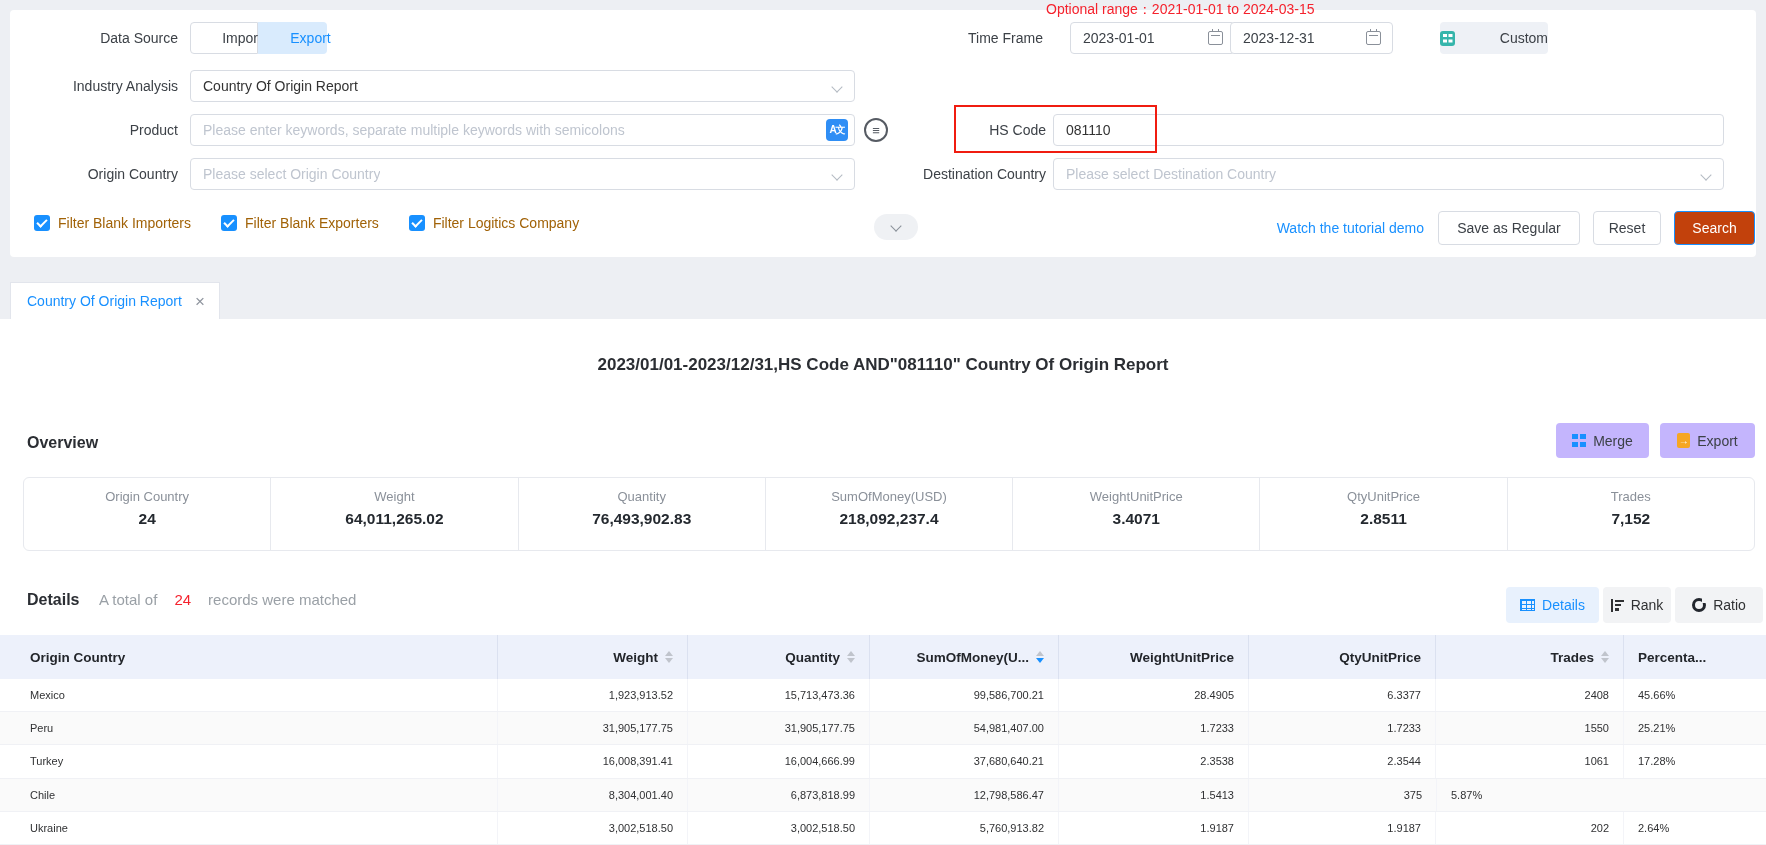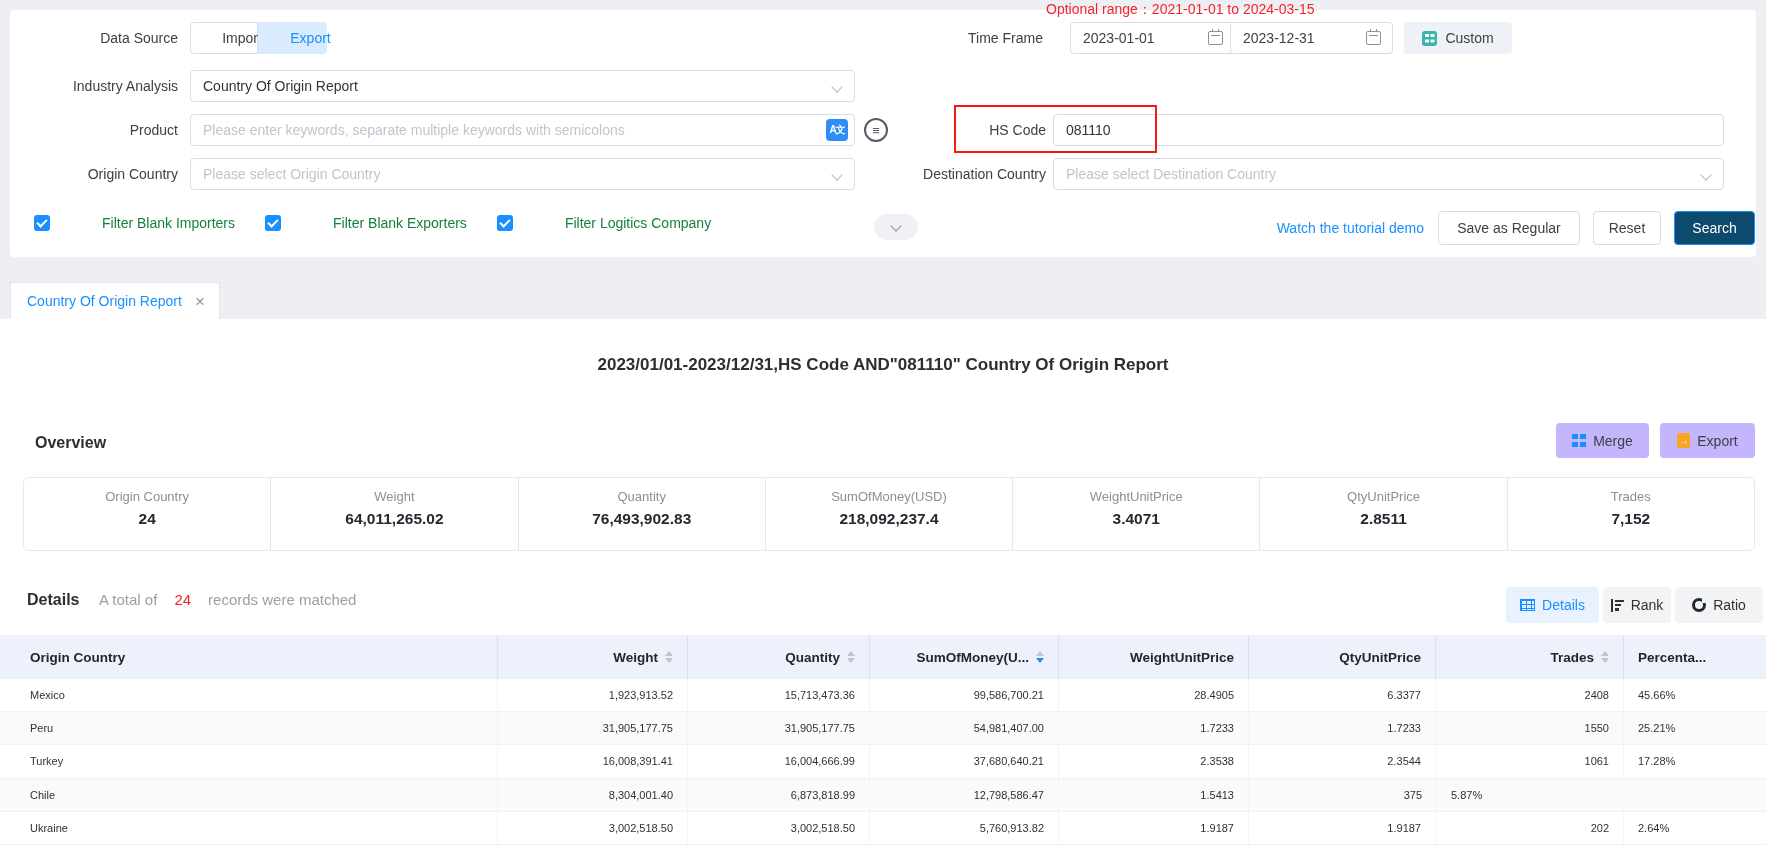--- a/index.html
+++ b/index.html
@@ -17,49 +17,49 @@
   .seg-export { left:248px; top:12px; width:69px; background:#d9ebfd; color:#1890ff; border-radius:0 4px 4px 0; }
   .sel { position:absolute; height:32px; border:1px solid #d8dce3; border-radius:4px; background:#fff; display:flex; align-items:center; padding:0 30px 0 12px; font-size:14px; color:#333; cursor:pointer; }
   .sel .ph { color:#bfc5cf; white-space:nowrap; overflow:hidden; }
   .chevron { position:absolute; right:13px; top:12px; width:8px; height:8px; border-right:1.6px solid #b4bac3; border-bottom:1.6px solid #b4bac3; transform:rotate(45deg); }
   .inp { position:absolute; height:32px; border:1px solid #d8dce3; border-radius:4px; font-size:14px; color:#333; padding:0 12px; font-family:inherit; outline:none; background:#fff; }
   .inp::placeholder { color:#bfc5cf; }
   .date-box { position:absolute; height:32px; border:1px solid #d8dce3; border-radius:4px; background:#fff; display:flex; align-items:center; justify-content:space-between; padding:0 11px 0 12px; font-size:14px; color:#3c4147; cursor:pointer; }
   .cal-icon { width:15px; height:14px; border:1.5px solid #8a9099; border-radius:2px; position:relative; }
   .cal-icon::before { content:""; position:absolute; left:2px; right:2px; top:2.5px; border-top:1.5px solid #8a9099; }
   .cal-icon::after { content:""; position:absolute; left:2.5px; top:-3.5px; width:1.5px; height:3px; background:#8a9099; box-shadow:6px 0 0 #8a9099; }
-  .custom-btn { position:absolute; left:1394px; top:12px; width:108px; height:32px; background:#eef1f6; border-radius:4px; display:flex; align-items:center; justify-content:center; gap:8px; font-size:14px; color:#3c4147; cursor:pointer; }
+  .custom-btn { position:absolute; left:1430px; top:12px; width:108px; height:32px; background:#eef1f6; border-radius:4px; display:flex; align-items:center; justify-content:space-between; gap:8px; font-size:14px; color:#3c4147; cursor:pointer; }
   .custom-icon { width:15px; height:15px; background:#35b5ab; border-radius:3px; position:relative; }
   .custom-icon::before { content:""; position:absolute; left:3px; top:3px; width:3.5px; height:3.5px; background:#fff; box-shadow:5.5px 0 0 #fff, 0 5.5px 0 #fff, 5.5px 5.5px 0 #fff; }
   .translate-icon { position:absolute; left:816px; top:109px; width:22px; height:22px; background:#2f8ef5; border-radius:4px; color:#fff; font-size:12px; font-weight:bold; display:flex; align-items:center; justify-content:center; cursor:pointer; }
   .translate-icon::after { content:"A\6587"; font-size:10px; letter-spacing:-1px; }
   .helper-icon { position:absolute; left:854px; top:108px; width:24px; height:24px; border:2px solid #565b63; border-radius:50%; color:#565b63; font-weight:bold; display:flex; align-items:center; justify-content:center; cursor:pointer; }
   .helper-icon::after { content:"\2261"; font-size:13px; }
   .hs-red-box { position:absolute; left:944px; top:95px; width:203px; height:48px; border:2px solid #f01c10; z-index:5; pointer-events:none; }
   .cb-group { position:absolute; left:24px; top:205px; display:flex; gap:30px; align-items:center; }
   .cb-item { display:flex; align-items:center; gap:8px; cursor:pointer; }
   .cb-box { width:16px; height:16px; background:#1890ff; border-radius:3px; position:relative; }
   .cb-box::after { content:""; position:absolute; left:5px; top:2px; width:4px; height:8px; border-right:2px solid #fff; border-bottom:2px solid #fff; transform:rotate(45deg); }
-  .cb-label { font-size:14px; color:#15803d;margin-left:44px; }
+  .cb-label { font-size:14px; color:#a16207; }
   .collapse-pill { position:absolute; left:864px; top:204px; width:44px; height:26px; background:#eff1f4; border-radius:13px; display:flex; align-items:center; justify-content:center; cursor:pointer; }
   .collapse-pill .chev2 { width:8px; height:8px; border-right:1.6px solid #8a9099; border-bottom:1.6px solid #8a9099; transform:rotate(45deg); margin-top:-3px; }
   .tutorial-link { position:absolute; left:1244px; top:200px; width:170px; height:36px; line-height:36px; text-align:right; font-size:14px; color:#1890ff; cursor:pointer; white-space:nowrap; }
   .btn { position:absolute; height:34px; border:1px solid #d8dce3; border-radius:4px; background:#fff; font-size:14px; color:#3c4147; display:flex; align-items:center; justify-content:center; cursor:pointer; font-family:inherit; }
   .btn-save { left:1428px; top:201px; width:142px; }
   .btn-reset { left:1583px; top:201px; width:68px; }
-  .btn-search { left:1664px; top:201px; width:81px; background:#0c4a6e; border-color:#1890ff; color:#fff; }
+  .btn-search { left:1664px; top:201px; width:81px; background:#c2410c; border-color:#1890ff; color:#fff; }
   
   .tabbar { position:absolute; left:0; top:257px; width:1766px; height:62px; background:#edeff3; }
   .tab { position:absolute; left:10px; bottom:0; width:210px; height:37px; background:#fff; border:1px solid #e2e5ec; border-bottom:none; display:flex; align-items:center; justify-content:space-between; padding:0 14px 0 16px; cursor:pointer; }
   .tab-label { font-size:14px; color:#1890ff; white-space:nowrap; }
   .close-icon { color:#8f959e; font-size:17px; line-height:1; cursor:pointer; }
   
   .content { position:absolute; left:0; top:319px; width:1766px; height:526px; background:#fff; }
   .report-title { position:absolute; top:36px; left:0; width:100%; text-align:center; font-size:17px; font-weight:600; color:#2b2e33; }
-  .ov-heading { position:absolute; left:35px; top:115px; font-size:16px; font-weight:bold; color:#2b2e33; }
+  .ov-heading { position:absolute; left:27px; top:115px; font-size:16px; font-weight:bold; color:#2b2e33; }
   .tool-btn { position:absolute; height:35px; background:#c4b5fd; border-radius:4px; display:flex; align-items:center; justify-content:center; gap:7px; font-size:14px; color:#3c4147; cursor:pointer; }
   .btn-merge { left:1556px; top:104px; width:93px; }
   .btn-export { left:1660px; top:104px; width:95px; }
   .merge-icon { position:relative; width:14px; height:14px; color:#1890ff; }
   .merge-icon::before { content:""; position:absolute; left:0; top:0; width:5.5px; height:5.5px; background:#1890ff; box-shadow:8px 0 0 #1890ff, 0 8px 0 #1890ff, 8px 8px 0 #1890ff; }
   .exp-icon { width:13px; height:15px; background:#f6a623; border-radius:2px; position:relative; }
   .exp-icon::after { content:"\2192"; position:absolute; left:0; top:0; width:13px; height:15px; color:#fff; font-size:10px; line-height:15px; text-align:center; }
   .stats-card { position:absolute; left:23px; top:158px; width:1732px; height:74px; border:1px solid #e7e9ee; border-radius:6px; display:flex; background:#fff; }
   .stat { flex:1; border-right:1px solid #e7e9ee; text-align:center; padding-top:11px; }
   .stat:last-child { border-right:none; }

